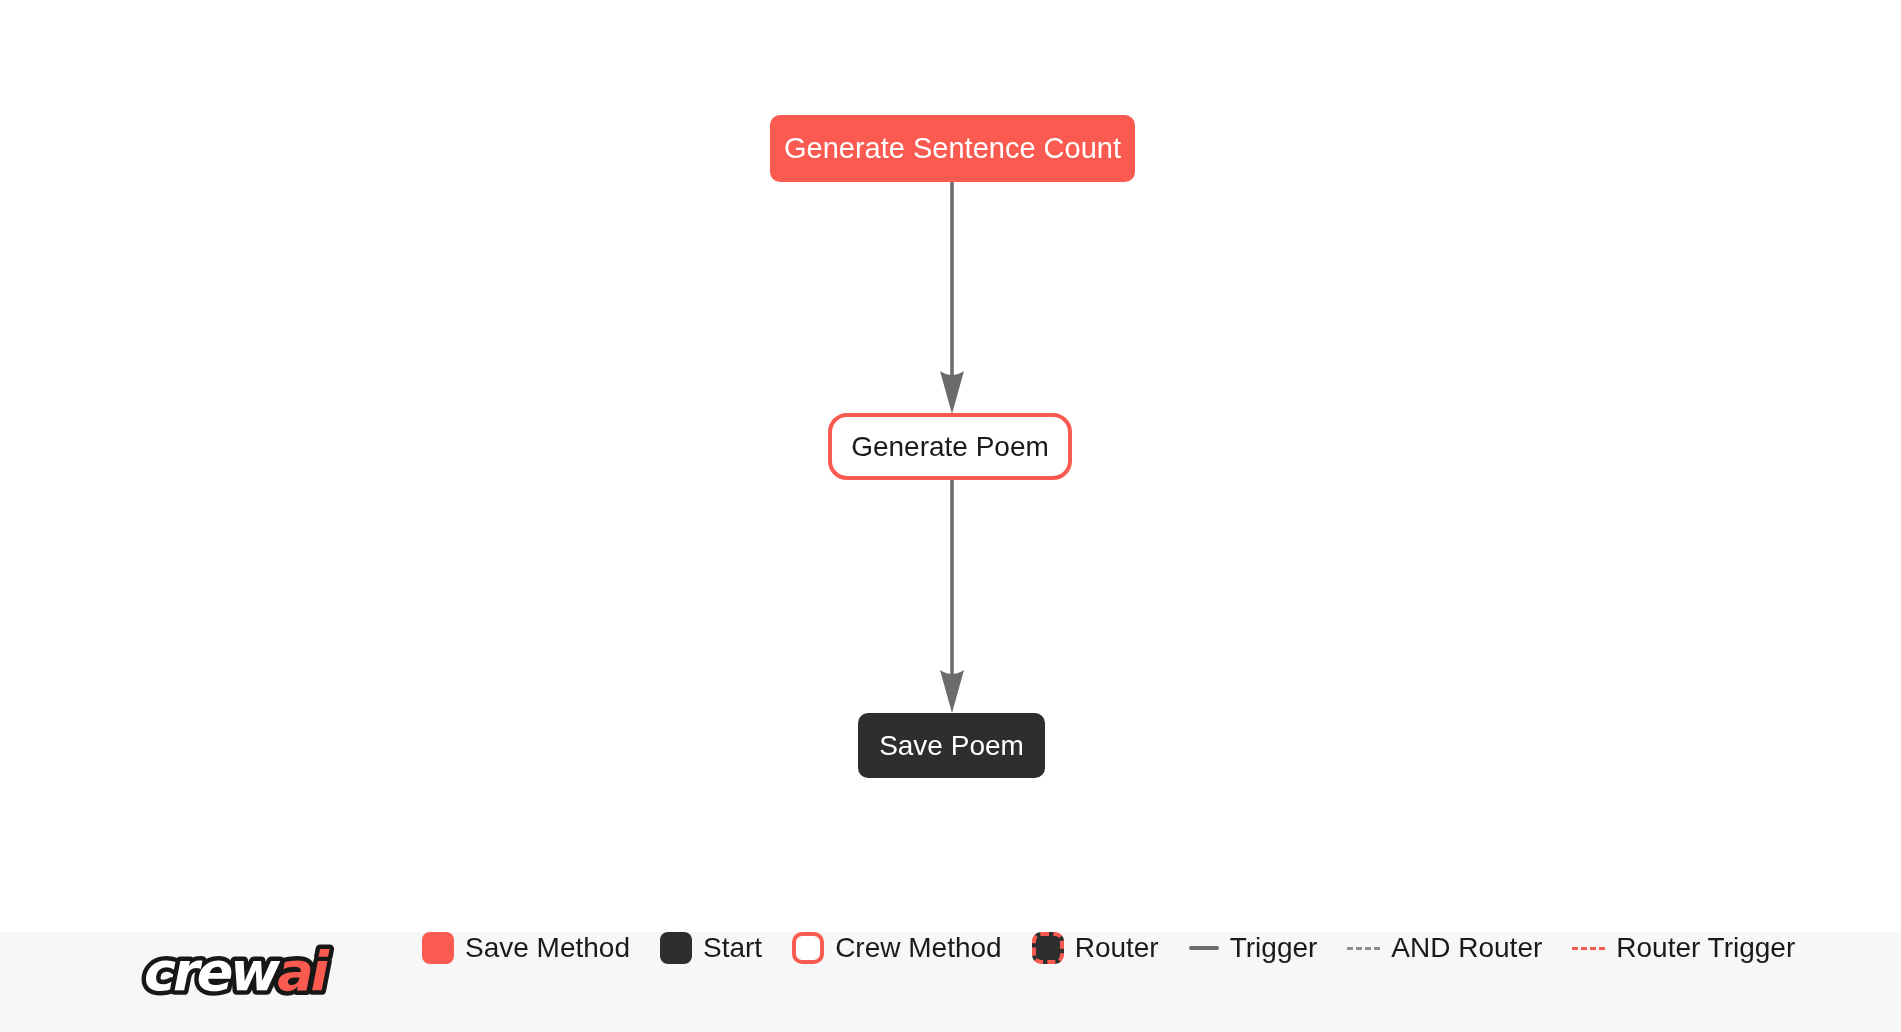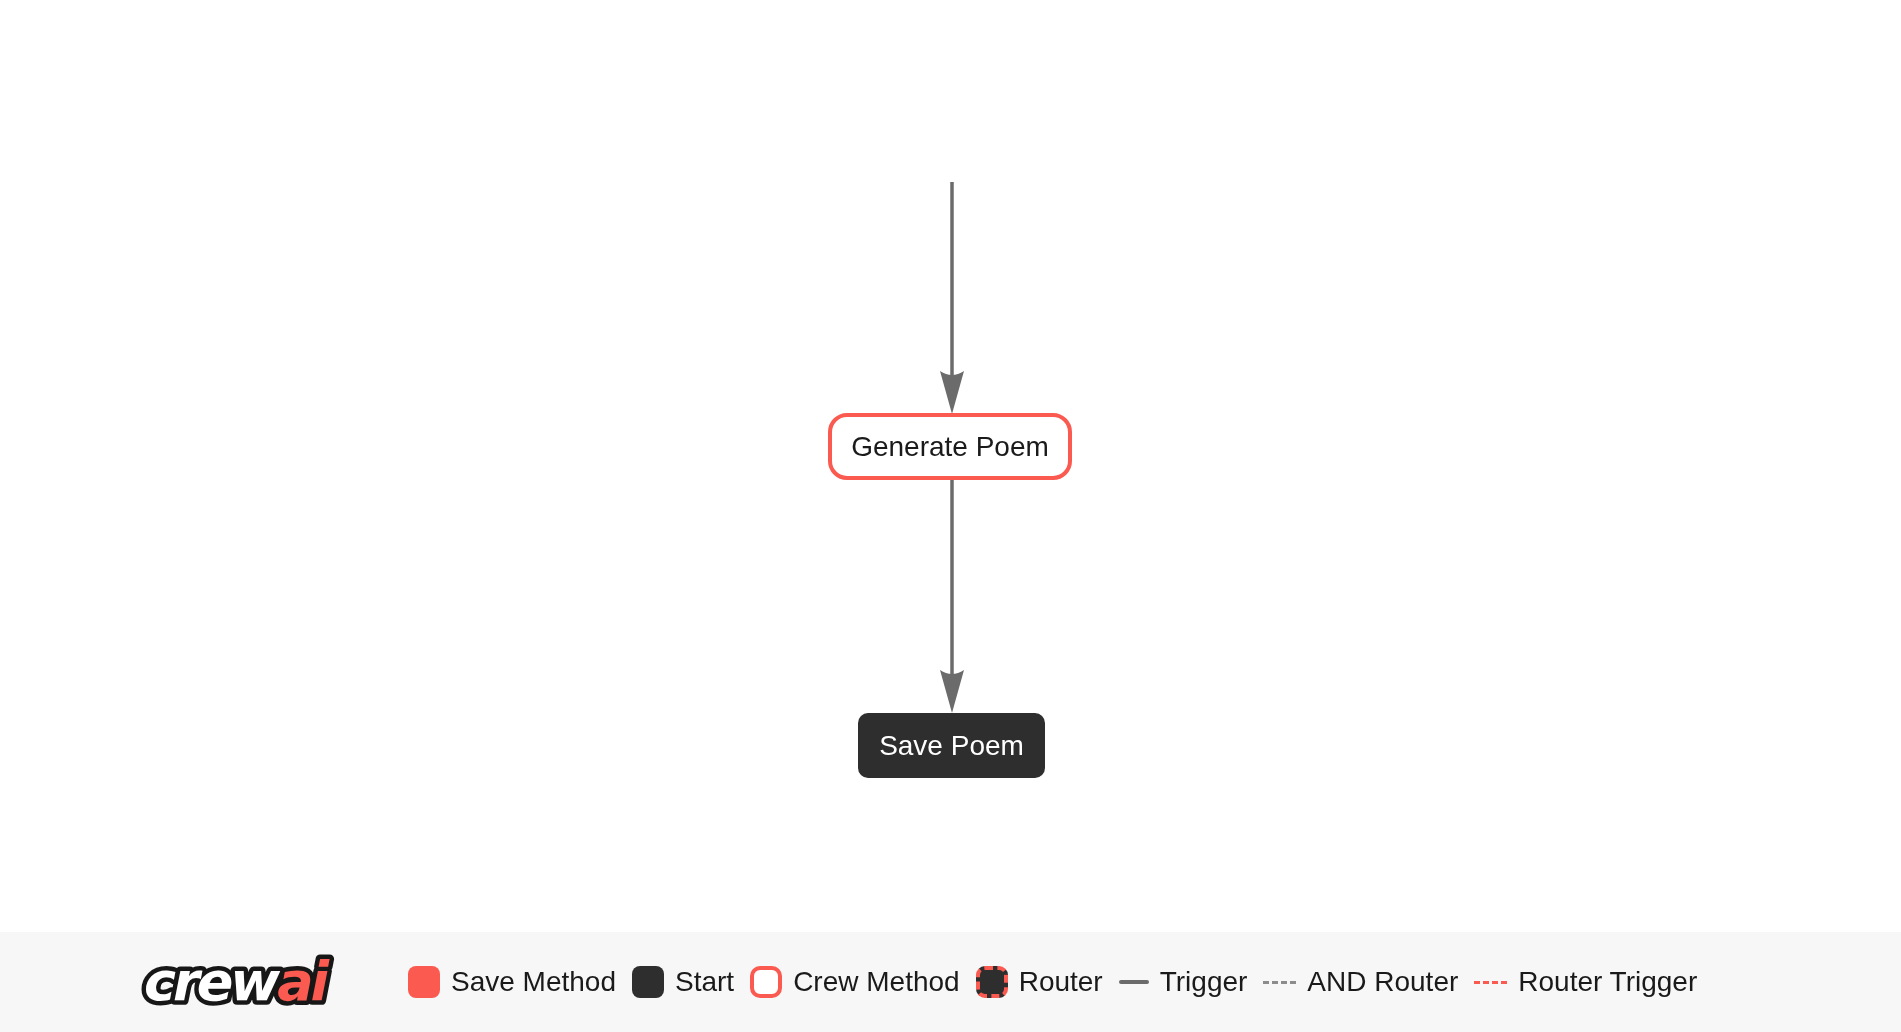--- a/index.html
+++ b/index.html
@@ -68,23 +68,23 @@
     fill:var(--edge);
     stroke:none;
   }
   
   .legend-bar{
     position:absolute;
     left:0; right:0; bottom:0;
     height:100px;
     background:var(--legend-bg);
     display:flex;
-    align-items:center;
+    align-items:flex-start;
     padding-left:138px;
-    gap:16px;
+    gap:30px;
     color:var(--text);
     font-size:28px;
   }
   .logo{
     flex:0 0 auto;
     margin-right:4px;
   }
   .logo-text{
     font-family:"DejaVu Sans", sans-serif;
     font-style:italic;
@@ -130,20 +130,23 @@
     <g>
       <path class="edge-line" d="M952 182 V 376"></path>
       <path class="edge-head" d="M940 371 Q952 379 964 371 L952 414 Z"></path>
     </g>
     <g>
       <path class="edge-line" d="M952 480 V 675"></path>
       <path class="edge-head" d="M940 670 Q952 678 964 670 L952 713 Z"></path>
     </g>
   </svg>
 
+  <div class="node node-start">
+    <span>Generate Sentence Count</span>
+  </div>
 
   <div class="node node-crew">
     <span>Generate Poem</span>
   </div>
 
   <div class="node node-method">
     <span>Save Poem</span>
   </div>
 
   <div class="legend-bar">

